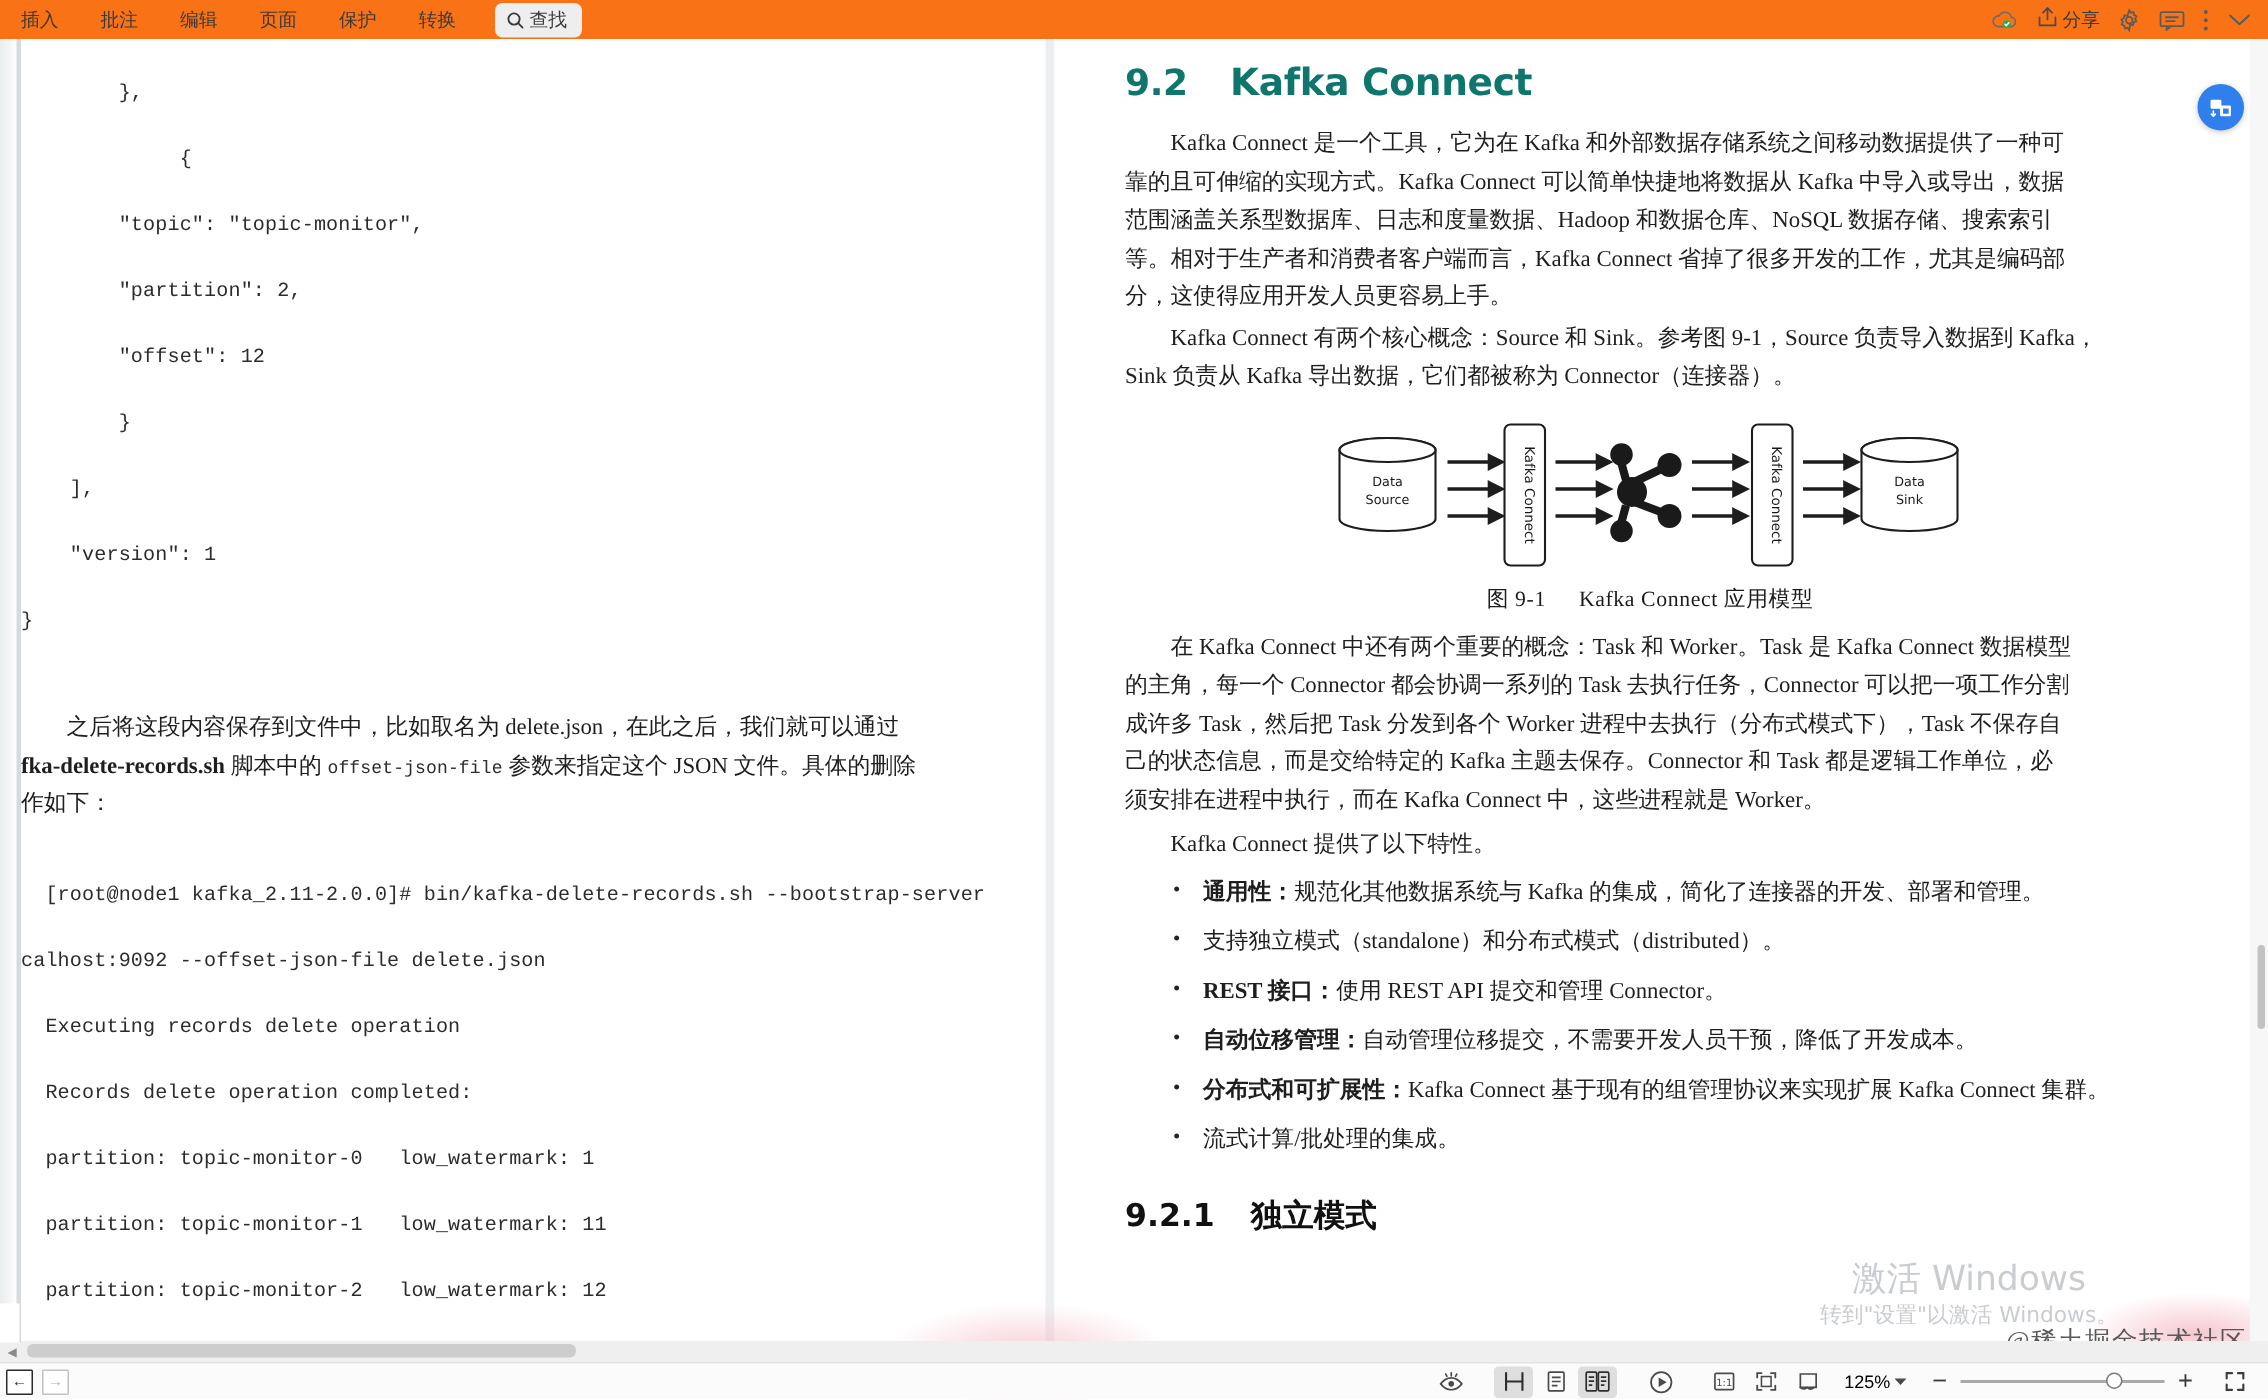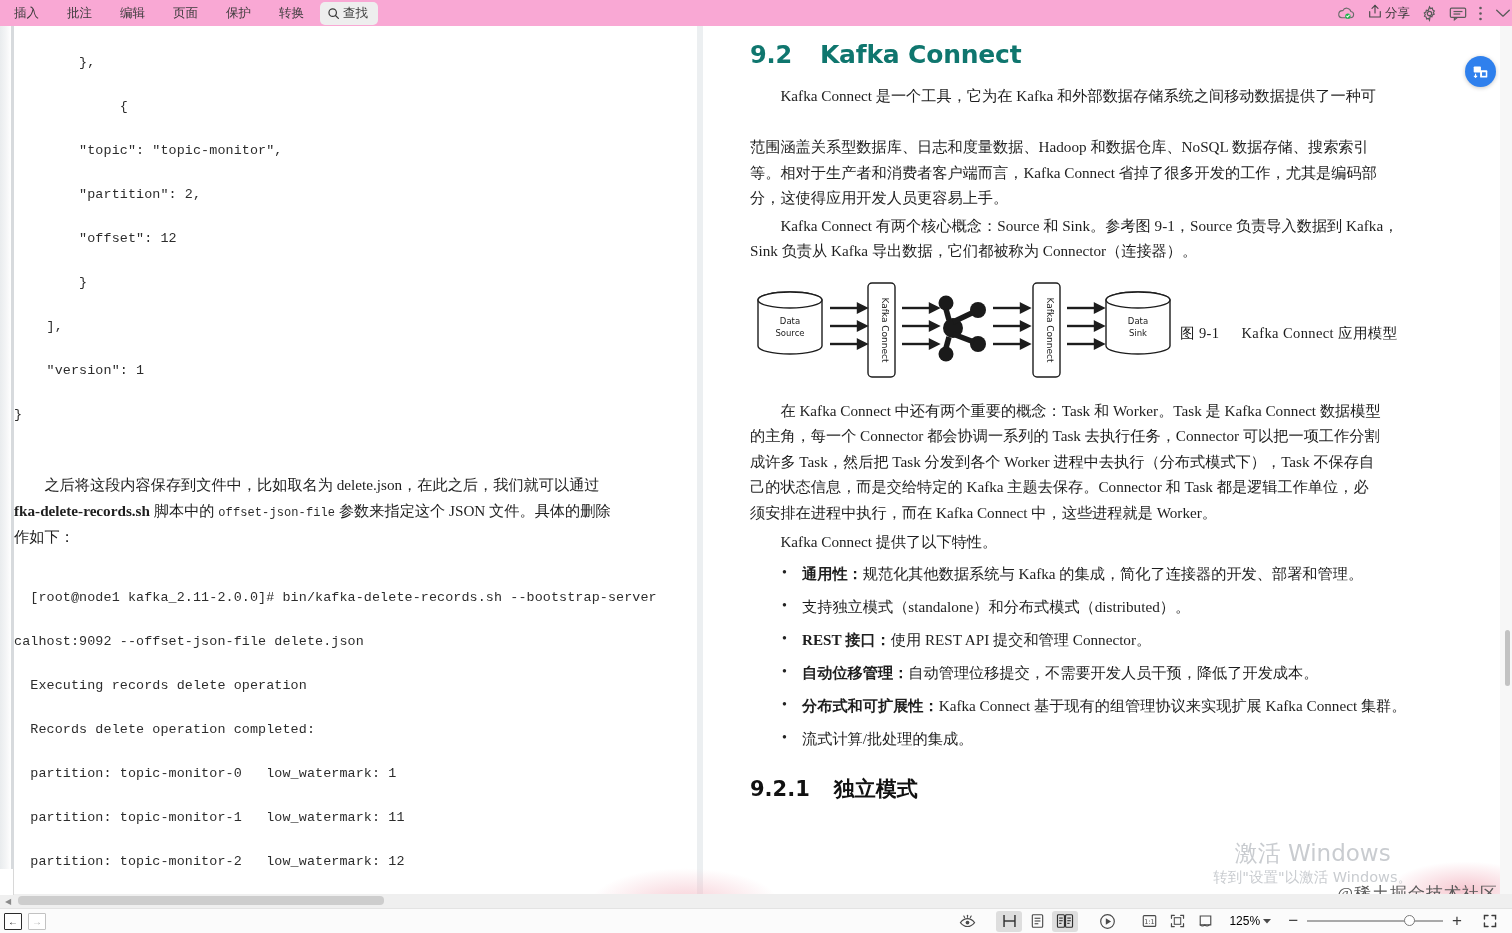--- a/index.html
+++ b/index.html
@@ -7,38 +7,38 @@
     width: 1512px; height: 933px;
     font-family: "Liberation Sans", sans-serif;
     background: #ffffff;
     overflow: hidden;
   }
   body { position: relative; }
 
   
   #toolbar {
     position: absolute; top: 0; left: 0; width: 1512px; height: 26px;
-    background: #f9a8d4;
+    background: #f97316;
     display: flex; align-items: center;
     border-bottom: none;
     z-index: 40;
   }
   .menu-group { display: flex; align-items: center; gap: 0px; padding-left: 0px; }
   .menu-item {
     font-size: 12.5px; color: #3a3a3a; padding: 4px 14px;
     cursor: default; white-space: nowrap;
   }
   .find-chip {
     display: flex; align-items: center; gap: 3px;
     background: #eeeeee; border-radius: 5px;
-    padding: 3px 10px 3px 7px; margin-left: 2px;
+    padding: 3px 10px 3px 7px; margin-left: 12px;
     font-size: 12.5px; color: #3a3a3a;
   }
   .find-chip svg { display:block; }
-  .tb-right { margin-left: auto; display: flex; align-items: center; gap: 11px; padding-right: 0; }
+  .tb-right { margin-left: auto; display: flex; align-items: center; gap: 11px; padding-right: 10px; }
   .tb-ico { display: flex; align-items: center; color: #5b5b5b; }
   .share-btn { display:flex; align-items:center; gap:2px; font-size:12.5px; color:#3a3a3a; }
 
   
   #docarea {
     position: absolute; top: 26px; left: 0; width: 1512px; height: 868px;
     background: #ffffff; overflow: hidden;
   }
   .page {
     position: absolute; top: 0; background: #ffffff;
@@ -97,21 +97,21 @@
     font-family: "Liberation Serif", serif; font-size: 15.2px;
     line-height: 29px; color:#1e1e1e; text-align: justify;
   }
   ul.feat li::before {
     content: "•"; position: absolute; left: 32px; top: -1px;
     font-size: 14px; color: #222;
   }
   .feat-lead { font-weight: 700; }
 
   
-  .figwrap { margin: 14px 0 6px 0; display:flex; align-items:center; }
+  .figwrap { margin: 14px 0 6px 0; display:flex; flex-direction:column; align-items:center; }
   .figcap {
     font-family: "Liberation Serif", serif; font-size: 14.5px; color: #1c1c1c;
     margin-top: 2px; letter-spacing: .4px;
   }
   .figcap .sp { display:inline-block; width: 22px; }
 
   
   #win-wm {
     position: absolute; right: 100px; top: 840px;
     text-align: center; color: #c9ccd0; z-index: 30; pointer-events: none;
@@ -311,21 +311,21 @@
   <div class="page page-right">
     <div class="rp-inner">
 
       <h2 class="sec">
         <span class="num">9.2</span>
         <span>Kafka Connect</span>
       </h2>
 
       <div class="bodytext">
         <span style="display:inline-block;width:2em;"></span><span>Kafka Connect 是一个工具，它为在 Kafka 和外部数据存储系统之间移动数据提供了一种可</span><br>
-        <br>
+        <span>靠的且可伸缩的实现方式。Kafka Connect 可以简单快捷地将数据从 Kafka 中导入或导出，数据</span><br>
         <span>范围涵盖关系型数据库、日志和度量数据、Hadoop 和数据仓库、NoSQL 数据存储、搜索索引</span><br>
         <span>等。相对于生产者和消费者客户端而言，Kafka Connect 省掉了很多开发的工作，尤其是编码部</span><br>
         <span>分，这使得应用开发人员更容易上手。</span>
       </div>
 
       <div class="bodytext" style="margin-top:2px;">
         <span style="display:inline-block;width:2em;"></span><span>Kafka Connect 有两个核心概念：Source 和 Sink。参考图 9-1，Source 负责导入数据到 Kafka，</span><br>
         <span>Sink 负责从 Kafka 导出数据，它们都被称为 Connector（连接器）。</span>
       </div>
 

